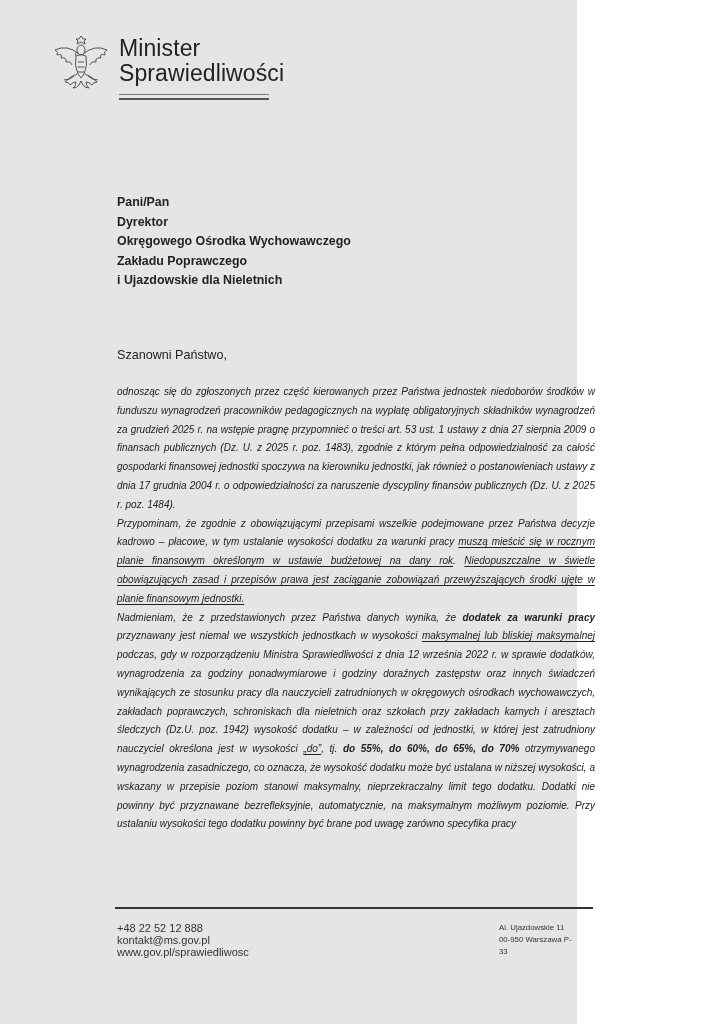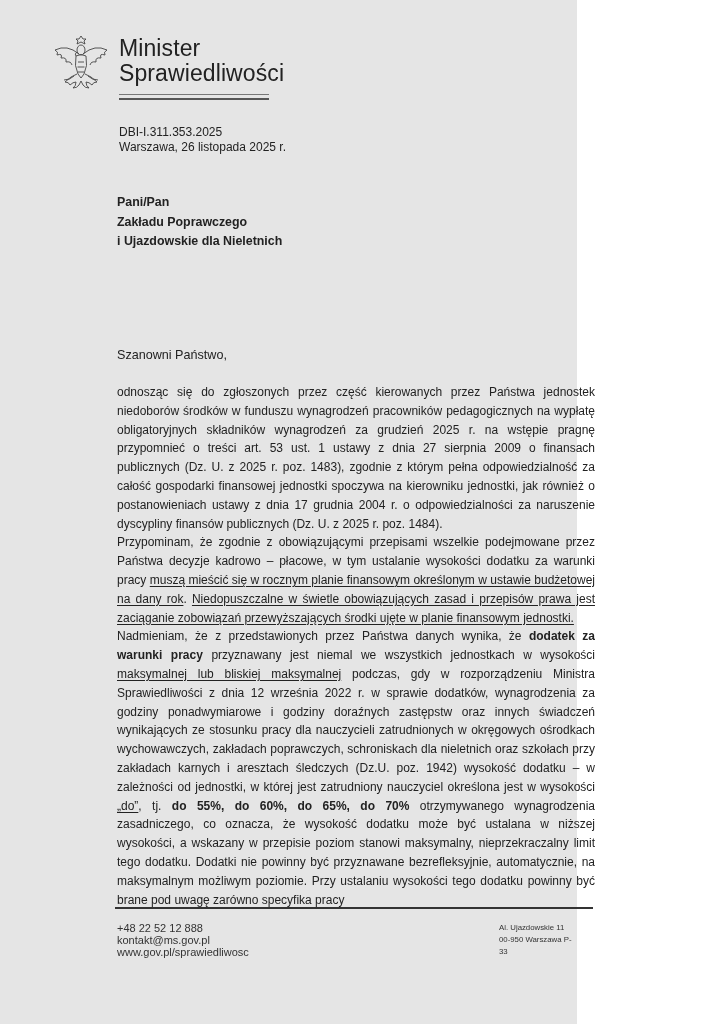--- a/index.html
+++ b/index.html
@@ -7,21 +7,21 @@
   .page { position: absolute; left: 0; top: 0; width: 577px; height: 1024px; background: #e5e5e5; }
   .emblem { position: absolute; left: 50px; top: 32px; width: 62px; height: 62px; }
   .ministry { position: absolute; left: 119px; top: 36px; font-size: 23px; line-height: 25px; color: #222; letter-spacing: 0.1px; }
   .ministry div { white-space: nowrap; }
   .hdr-rule1 { position: absolute; left: 119px; top: 94px; width: 150px; height: 1px; background: #777; }
   .hdr-rule2 { position: absolute; left: 119px; top: 98px; width: 150px; height: 2px; background: #555; }
   .ref { position: absolute; left: 119px; top: 125px; font-size: 12px; line-height: 15px; color: #222; }
   .addressee { position: absolute; left: 117px; top: 193px; font-size: 12.4px; line-height: 19.5px; font-weight: bold; color: #222; }
   .addressee div { white-space: nowrap; }
   .salutation { position: absolute; left: 117px; top: 348px; font-size: 12.6px; color: #222; }
-  .body-text { position: absolute; left: 117px; top: 383px; width: 478px; font-size: 12px; line-height: 18.8px; text-align: justify; color: #222; }
+  .body-text { position: absolute; left: 117px; top: 383px; width: 478px; font-size: 10px; line-height: 18.8px; text-align: justify; color: #222; font-style: italic; }
   .body-text p { margin: 0; }
   .body-text u { text-decoration: underline; text-underline-offset: 2px; }
   .footer-rule { position: absolute; left: 115px; top: 907px; width: 478px; height: 2px; background: #333; }
   .footer-left { position: absolute; left: 117px; top: 922px; font-size: 11px; line-height: 12px; color: #333; }
   .footer-right { position: absolute; left: 471px; top: 922px; font-size: 7.8px; line-height: 12px; color: #333; margin-left: 28px; }
 </style>
 </head>
 <body>
 
 <div class="page">
@@ -40,27 +40,25 @@
     </g>
   </svg>
 
   <div class="ministry">
     <div>Minister</div>
     <div>Sprawiedliwości</div>
   </div>
   <div class="hdr-rule1"></div>
   <div class="hdr-rule2"></div>
 
-  <div class="ref">
-    <div>DBI-I.311.353.2025</div>
-    <div>Warszawa, 26 listopada 2025 r.</div>
-  </div>
 
   <div class="addressee">
     <div>Pani/Pan</div>
+    <div>Dyrektor</div>
+    <div>Okręgowego Ośrodka Wychowawczego</div>
     <div>Zakładu Poprawczego</div>
     <div>i Ujazdowskie dla Nieletnich</div>
   </div>
 
   <div class="salutation">Szanowni Państwo,</div>
 
   <div class="body-text">
     <p>odnosząc się do zgłoszonych przez część kierowanych przez Państwa jednostek niedoborów środków w funduszu wynagrodzeń pracowników pedagogicznych na wypłatę obligatoryjnych składników wynagrodzeń za grudzień 2025 r. na wstępie pragnę przypomnieć o treści art. 53 ust. 1 ustawy z dnia 27 sierpnia 2009 o finansach publicznych (Dz. U. z 2025 r. poz. 1483), zgodnie z którym pełna odpowiedzialność za całość gospodarki finansowej jednostki spoczywa na kierowniku jednostki, jak również o postanowieniach ustawy z dnia 17 grudnia 2004 r.  o odpowiedzialności za naruszenie dyscypliny finansów publicznych (Dz. U. z 2025 r. poz. 1484).</p>
     <p><span>Przypominam, że zgodnie z obowiązującymi przepisami wszelkie podejmowane przez Państwa decyzje kadrowo – płacowe, w tym ustalanie wysokości dodatku za warunki pracy </span><u>muszą mieścić się w rocznym planie finansowym określonym w ustawie budżetowej na dany rok</u><span>. </span><u>Niedopuszczalne w świetle obowiązujących zasad i przepisów prawa jest zaciąganie zobowiązań przewyższających środki ujęte w planie finansowym jednostki.</u></p>
     <p><span>Nadmieniam, że z przedstawionych przez Państwa danych wynika, że </span><b>dodatek za warunki pracy</b><span> przyznawany jest niemal we wszystkich jednostkach w wysokości </span><u>maksymalnej lub bliskiej maksymalnej</u><span> podczas, gdy w rozporządzeniu Ministra Sprawiedliwości z dnia 12 września 2022 r. w sprawie dodatków, wynagrodzenia za godziny ponadwymiarowe i godziny doraźnych zastępstw oraz innych świadczeń wynikających ze stosunku pracy dla nauczycieli zatrudnionych w okręgowych ośrodkach wychowawczych, zakładach poprawczych, schroniskach dla nieletnich oraz szkołach przy zakładach karnych i aresztach śledczych (Dz.U. poz. 1942) wysokość dodatku  – w zależności od jednostki, w której jest zatrudniony nauczyciel określona jest w wysokości </span><u>„do”</u><span>, tj.  </span><b>do 55%, do 60%, do 65%, do 70%</b><span> otrzymywanego wynagrodzenia zasadniczego, co oznacza, że wysokość dodatku może być ustalana w niższej wysokości, a wskazany w przepisie poziom stanowi maksymalny, nieprzekraczalny limit tego dodatku. Dodatki nie powinny być przyznawane bezrefleksyjnie, automatycznie, na maksymalnym możliwym poziomie. Przy ustalaniu wysokości tego dodatku powinny być brane pod uwagę zarówno specyfika pracy</span></p>

